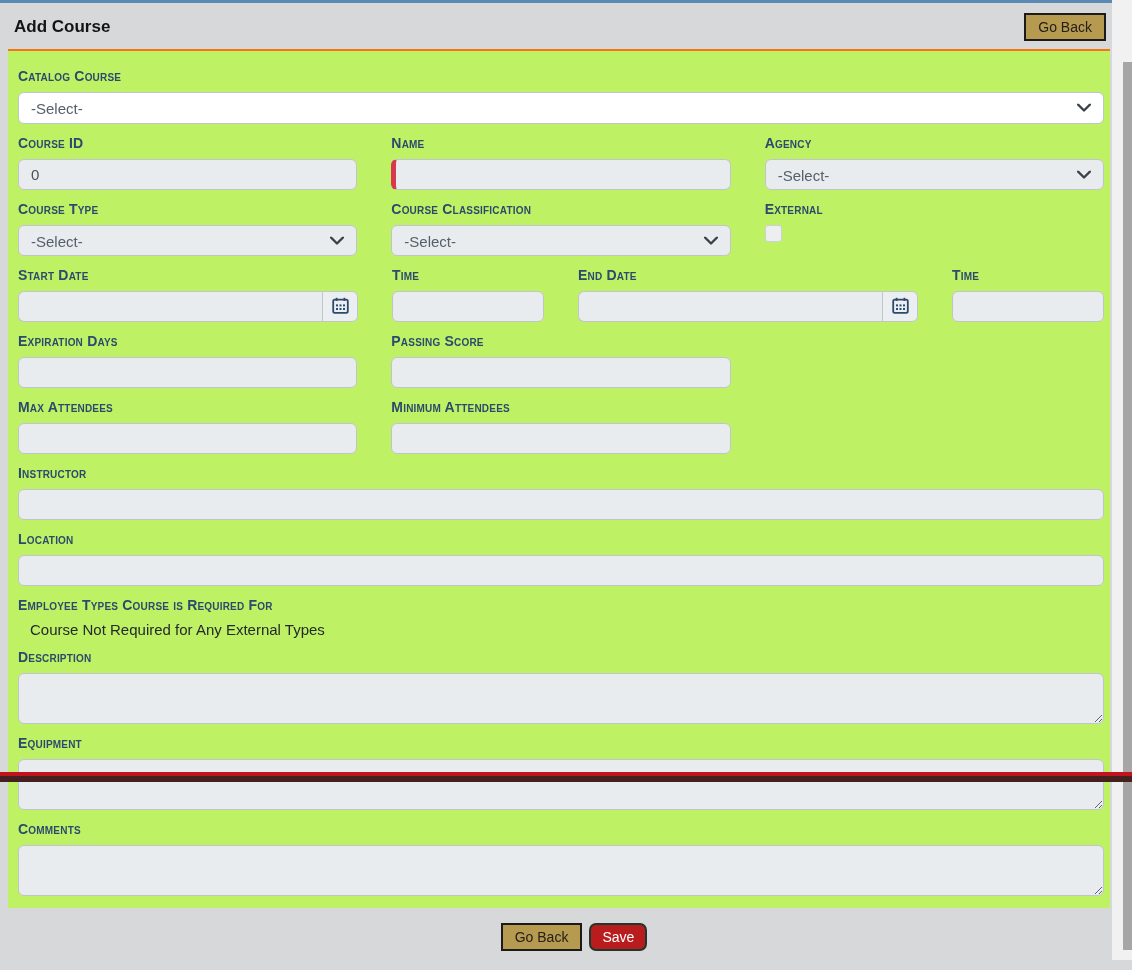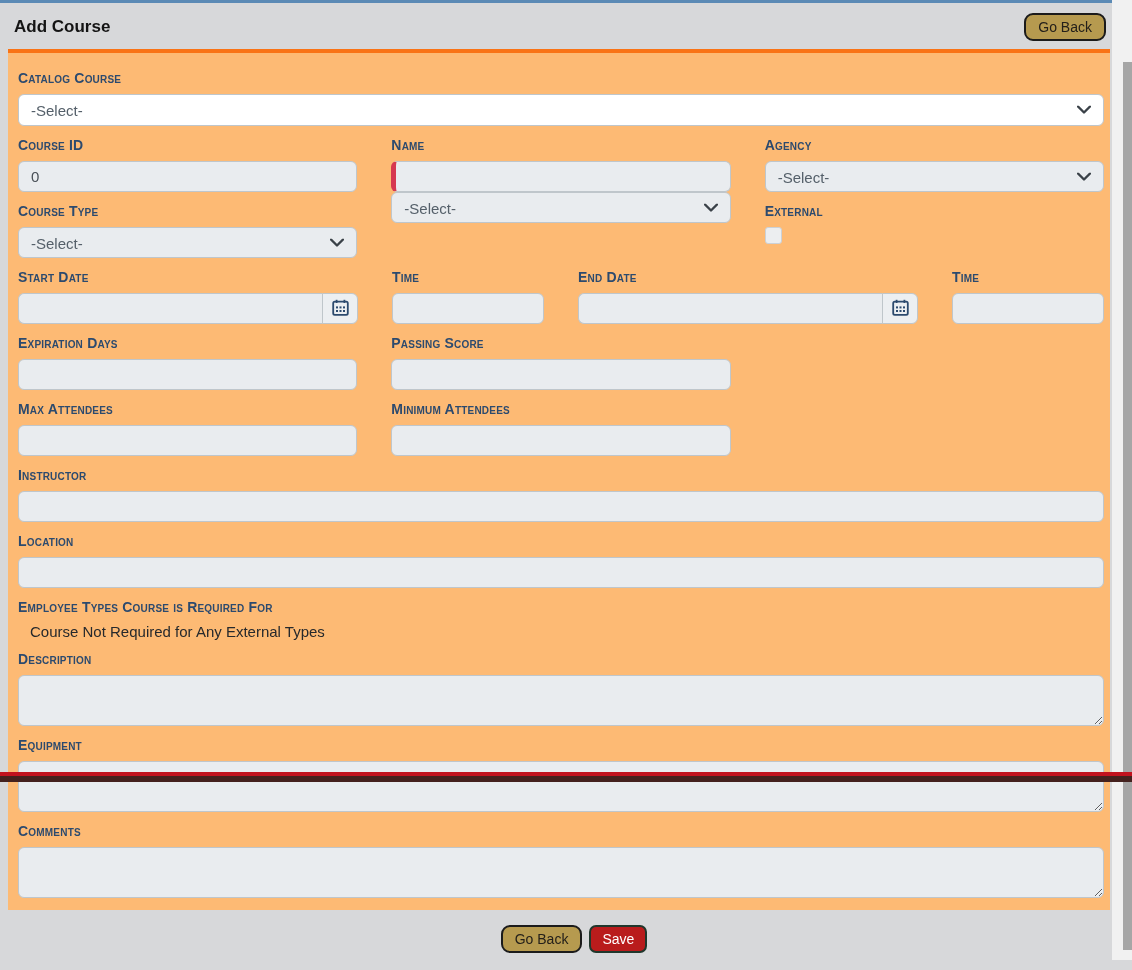--- a/index.html
+++ b/index.html
@@ -14,37 +14,37 @@
   .topline { position:absolute; top:0; left:0; width:1112px; height:3px; background:#5b8ab5; }
 
   .content { position:absolute; top:3px; left:0; width:1112px; height:958px; }
 
   
   .header { display:flex; justify-content:space-between; align-items:center; padding:10px 6px 8px 14px; }
   .page-title { font-size:17px; font-weight:bold; color:#141414; }
 
   .gold-btn {
     background:#b69a4f; color:#24201a;
-    border:2px solid #1b1b1b; border-radius:9px;
+    border:2px solid #1b1b1b; border-radius:0;
     padding:4px 12px; font-size:14px; cursor:pointer;
     font-family: inherit;
     margin-left: 36px;
   }
   .green-btn {
     background:#b91c1c; color:#ffffff;
     border:2px solid #20372c; border-radius:7px;
     padding:4px 11px; font-size:14px; cursor:pointer;
     font-family: inherit;
   }
 
   
   .form-card {
     margin:0 2px 0 8px;
-    background:#fdba74;
-    border-top:4px solid #f97316;
+    background:#bef264;
+    border-top:2px solid #f97316;
     padding:6px 6px 12px 10px;
   }
 
   .field-label {
     display:block;
     font-size:14px; font-weight:bold;
     font-variant: small-caps;
     letter-spacing:.2px;
     color:#2c4a6e;
     margin:11px 0 8px 0;
@@ -182,20 +182,21 @@
           <div class="sel">
             <span>-Select-</span>
             <span class="chev">
               <svg width="14" height="9" viewBox="0 0 14 9">
                   <polyline points="1,1 7,7 13,1" fill="none" stroke="#3a4148" stroke-width="2.4" stroke-linecap="round" stroke-linejoin="round"></polyline>
                 </svg>
             </span>
           </div>
         </div>
         <div>
+          <label class="field-label">Course Classification</label>
           <div class="sel">
             <span>-Select-</span>
             <span class="chev">
               <svg width="14" height="9" viewBox="0 0 14 9">
                   <polyline points="1,1 7,7 13,1" fill="none" stroke="#3a4148" stroke-width="2.4" stroke-linecap="round" stroke-linejoin="round"></polyline>
                 </svg>
             </span>
           </div>
         </div>
         <div>

